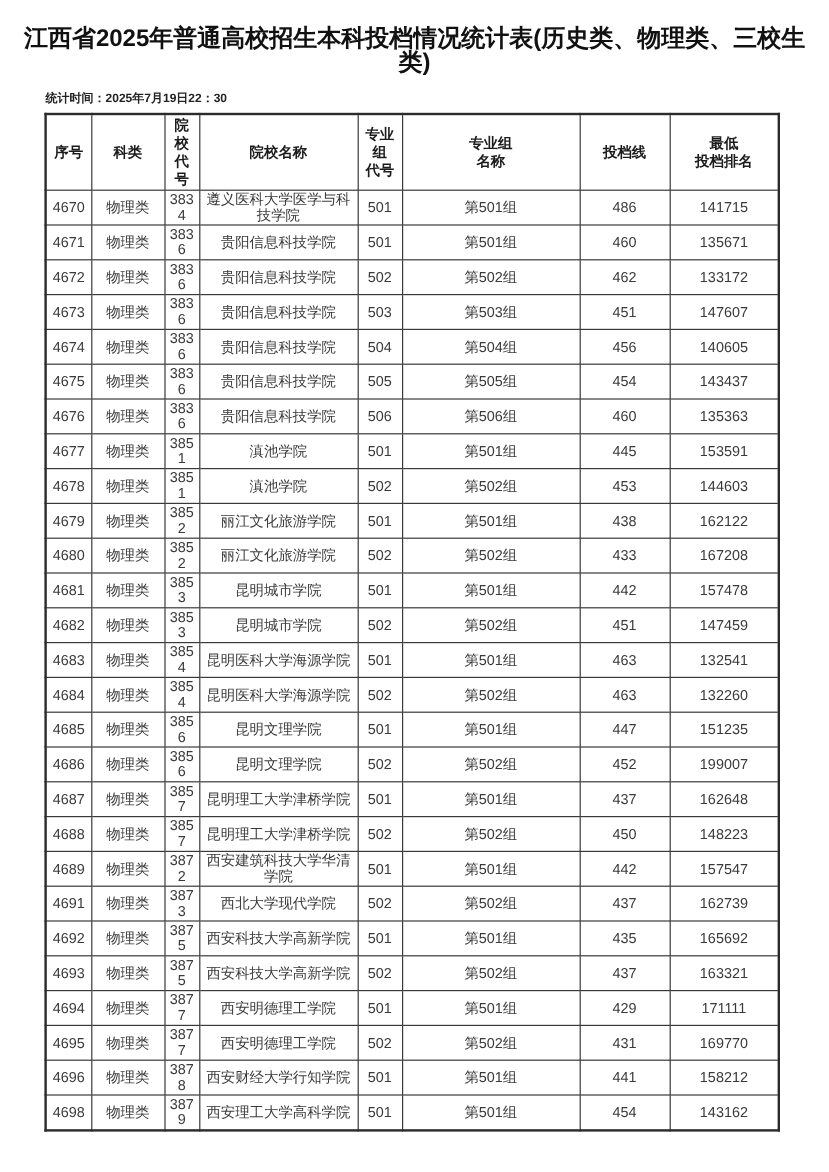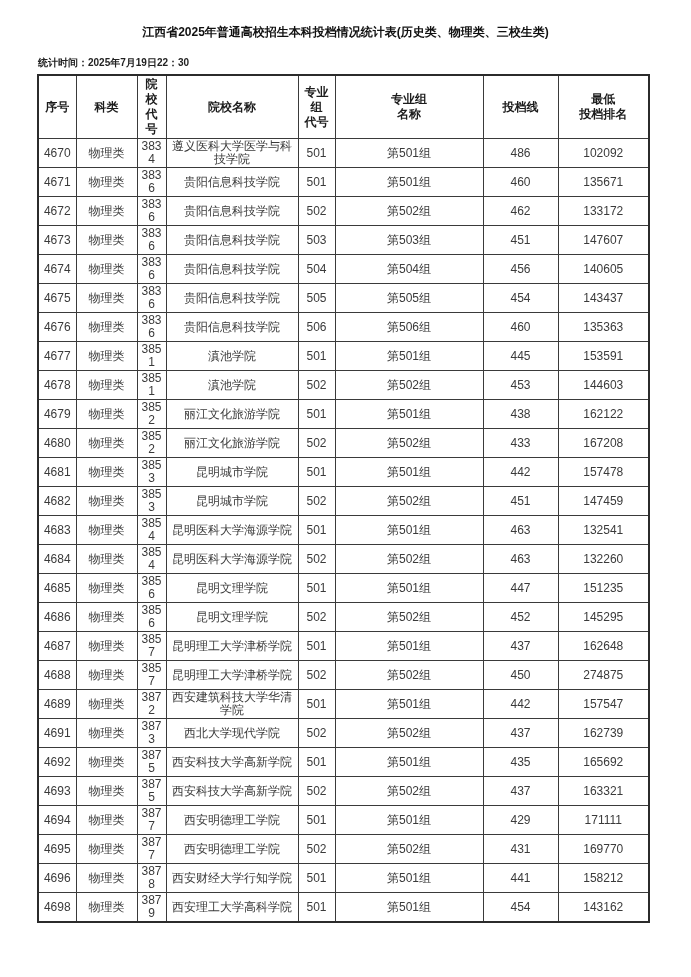--- a/index.html
+++ b/index.html
@@ -4,21 +4,21 @@
 <style>
   html,body{margin:0;padding:0;background:#ffffff;}
   body{
     width:691px;height:977px;overflow:hidden;
     font-family:"Liberation Sans","DejaVu Sans",sans-serif;
     color:#333;
     -webkit-font-smoothing:antialiased;
   }
   .page{width:691px;height:977px;box-sizing:border-box;padding-top:22px;background:#fff;}
   .doc-title{
-    text-align:center;font-size:12px;font-weight:bold;color:#111;
+    text-align:center;font-size:20px;font-weight:bold;color:#111;
     line-height:20px;margin:0 10px 13px 10px;letter-spacing:0px;
   }
   .stats-line{
     margin:0 0 3px 38px;font-size:10px;font-weight:bold;color:#222;line-height:16px;
   }
   table.report{
     margin-left:37px;border-collapse:collapse;table-layout:fixed;width:611px;
     border:2px solid #2b2b2b;
   }
   table.report th, table.report td{
@@ -75,21 +75,21 @@
     </thead>
     <tbody>
         <tr>
           <td class="ac">4670</td>
           <td class="ac">物理类</td>
           <td class="ac">3834</td>
           <td class="al">遵义医科大学医学与科技学院</td>
           <td class="ac">501</td>
           <td class="al">第501组</td>
           <td class="ac">486</td>
-          <td class="ac">102092</td>
+          <td class="ac">141715</td>
         </tr>
         <tr>
           <td class="ac">4671</td>
           <td class="ac">物理类</td>
           <td class="ac">3836</td>
           <td class="al">贵阳信息科技学院</td>
           <td class="ac">501</td>
           <td class="al">第501组</td>
           <td class="ac">460</td>
           <td class="ac">135671</td>
@@ -235,41 +235,41 @@
           <td class="ac">151235</td>
         </tr>
         <tr>
           <td class="ac">4686</td>
           <td class="ac">物理类</td>
           <td class="ac">3856</td>
           <td class="al">昆明文理学院</td>
           <td class="ac">502</td>
           <td class="al">第502组</td>
           <td class="ac">452</td>
-          <td class="ac">145295</td>
+          <td class="ac">199007</td>
         </tr>
         <tr>
           <td class="ac">4687</td>
           <td class="ac">物理类</td>
           <td class="ac">3857</td>
           <td class="al">昆明理工大学津桥学院</td>
           <td class="ac">501</td>
           <td class="al">第501组</td>
           <td class="ac">437</td>
           <td class="ac">162648</td>
         </tr>
         <tr>
           <td class="ac">4688</td>
           <td class="ac">物理类</td>
           <td class="ac">3857</td>
           <td class="al">昆明理工大学津桥学院</td>
           <td class="ac">502</td>
           <td class="al">第502组</td>
           <td class="ac">450</td>
-          <td class="ac">274875</td>
+          <td class="ac">148223</td>
         </tr>
         <tr>
           <td class="ac">4689</td>
           <td class="ac">物理类</td>
           <td class="ac">3872</td>
           <td class="al">西安建筑科技大学华清学院</td>
           <td class="ac">501</td>
           <td class="al">第501组</td>
           <td class="ac">442</td>
           <td class="ac">157547</td>

